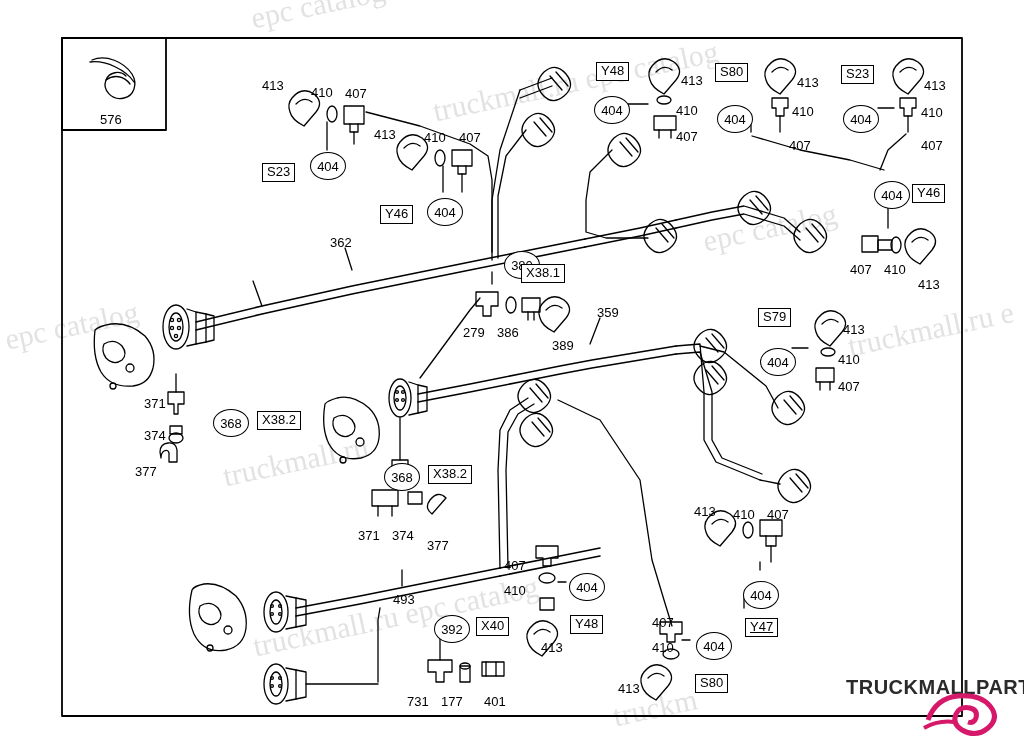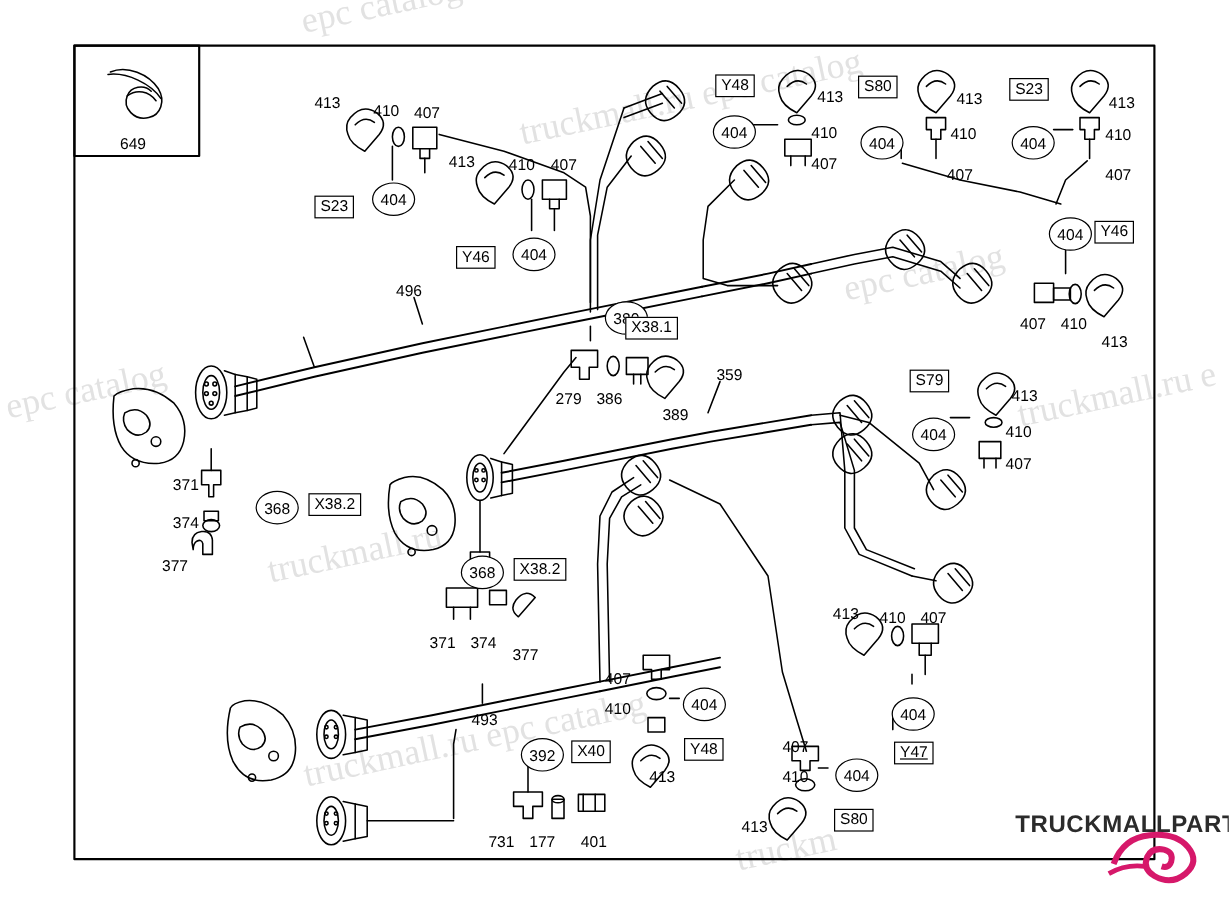--- a/index.html
+++ b/index.html
@@ -339,21 +339,21 @@
       <div class="boxed" style="left: 841px; top: 65px;">S23</div>
       <div class="lbl" style="left: 924px; top: 78px;">413</div>
       <div class="circ" style="left: 843px; top: 105px;">404</div>
       <div class="lbl" style="left: 921px; top: 105px;">410</div>
       <div class="lbl" style="left: 921px; top: 138px;">407</div>
       <div class="circ" style="left: 874px; top: 181px;">404</div>
       <div class="boxed" style="left: 912px; top: 184px;">Y46</div>
       <div class="lbl" style="left: 850px; top: 262px;">407</div>
       <div class="lbl" style="left: 884px; top: 262px;">410</div>
       <div class="lbl" style="left: 918px; top: 277px;">413</div>
-      <div class="lbl" style="left: 330px; top: 235px;">496</div>
+      <div class="lbl" style="left: 330px; top: 235px;">362</div>
       <div class="circ" style="left: 480px; top: 251px; margin-left: 24px;">380</div>
       <div class="boxed" style="left: 521px; top: 264px;">X38.1</div>
       <div class="lbl" style="left: 463px; top: 325px;">279</div>
       <div class="lbl" style="left: 497px; top: 325px;">386</div>
       <div class="lbl" style="left: 552px; top: 338px;">389</div>
       <div class="lbl" style="left: 597px; top: 305px;">359</div>
       <div class="boxed" style="left: 758px; top: 308px;">S79</div>
       <div class="lbl" style="left: 843px; top: 322px;">413</div>
       <div class="circ" style="left: 760px; top: 348px;">404</div>
       <div class="lbl" style="left: 838px; top: 352px;">410</div>
@@ -384,21 +384,21 @@
       <div class="circ" style="left: 696px; top: 632px;">404</div>
       <div class="lbl" style="left: 618px; top: 681px;">413</div>
       <div class="boxed" style="left: 695px; top: 674px;">S80</div>
       <div class="lbl" style="left: 694px; top: 504px;">413</div>
       <div class="lbl" style="left: 733px; top: 507px;">410</div>
       <div class="lbl" style="left: 767px; top: 507px;">407</div>
       <div class="circ" style="left: 743px; top: 581px;">404</div>
       <div class="boxed" style="left: 745px; top: 618px; text-decoration: underline;">Y47</div>
     </div>
 
-  <div class="lbl" style="left:100px;top:112px;">649</div>
+  <div class="lbl" style="left:100px;top:112px;">576</div>
 
   <div id="brand">
     <div class="txt">TRUCKMALLPARTS</div>
     <svg width="170" height="74" viewBox="0 0 170 74">
       <g transform="translate(78,24)">
         <path d="M4 26 q8 -22 30 -24 q22 -2 32 10 q10 12 -2 22 q-12 10 -26 2 q-10 -6 -6 -16 q4 -8 14 -6 q8 2 6 10 q-2 6 -8 4" fill="none" stroke="#d6186a" stroke-width="5"></path>
         <path d="M0 34 q14 -8 30 -6" fill="none" stroke="#d6186a" stroke-width="4"></path>
       </g>
     </svg>
   </div>

